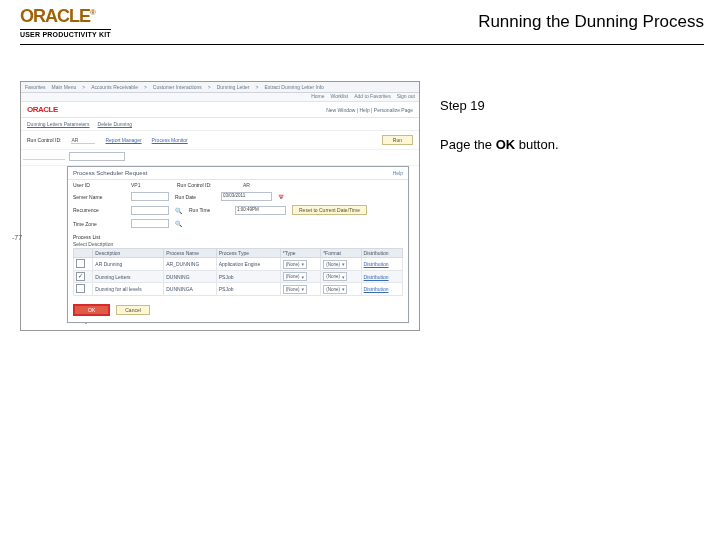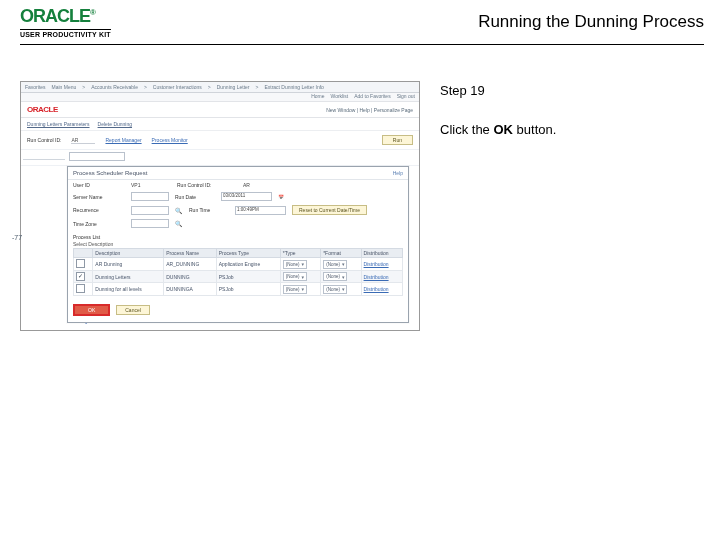--- a/index.html
+++ b/index.html
@@ -22,21 +22,21 @@
   .hdr {
     display: flex;
     align-items: flex-start;
     padding: 6px 16px 2px 20px;
   }
   .logo-block { flex: 0 0 auto; }
   .oracle-logo {
     font-family: Arial, sans-serif;
     font-weight: bold;
     font-size: 18px;
-    color: #15803d;
+    color: #a16207;
     letter-spacing: -1px;
   }
   .upk {
     font-size: 7px;
     font-weight: bold;
     letter-spacing: 0.2px;
     border-top: 1px solid #000;
     margin-top: 2px;
     padding-top: 1px;
   }
@@ -56,20 +56,21 @@
     display: flex;
     padding: 36px 16px 0 20px;
     align-items: flex-start;
   }
   .shot-col { flex: 0 0 400px; }
   .instr-col {
     flex: 1 1 auto;
     padding-left: 20px;
     font-size: 13px;
     line-height: 1.6;
+    margin-top: 15px;
   }
   .step-label { margin-bottom: 18px; }
   .ok-bold { font-weight: bold; }
 
   
   .shot {
     width: 400px;
     border: 1px solid #999;
     font-size: 6px;
     color: #444;
@@ -497,21 +498,21 @@
           </div>
           <span class="bluelink">Dunning Letters Parameters</span>
         </div>
 
       </div>
     </div>
 
     <div class="instr-col">
       <div class="step-label">Step 19</div>
       <div>
-        <span>Click the </span><span class="ok-bold">OK</span><span> button.</span>
+        <span>Page the </span><span class="ok-bold">OK</span><span> button.</span>
       </div>
     </div>
 
   </div>
 
   <div class="side-negtick">-77</div>
 
 </div>
 
 </body></html>

